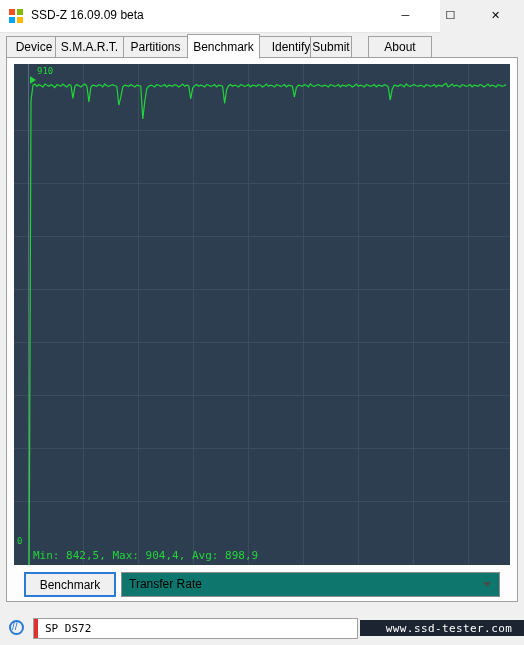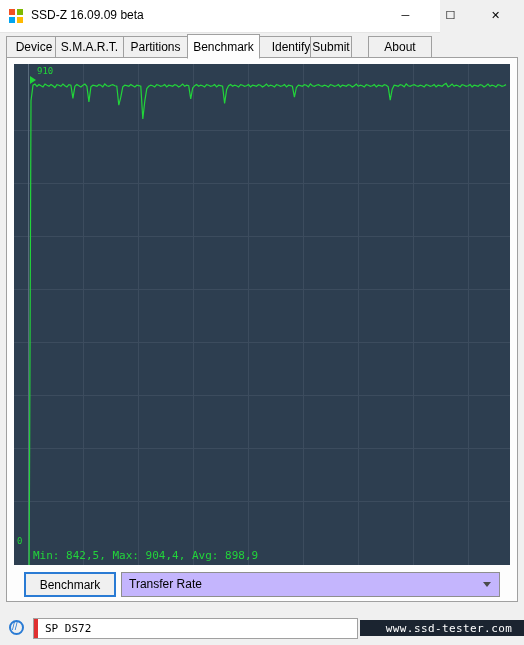--- a/index.html
+++ b/index.html
@@ -185,21 +185,21 @@
     font-size: 12px;
     color: #000;
     display: flex;
     align-items: center;
     justify-content: center;
   }
   .combo {
     position: absolute;
     left: 114px; top: 514px;
     width: 379px; height: 25px;
-    background: #c4b5fd;
+    background: #0f766e;
     border: 1px solid #8e8e8e;
     box-sizing: border-box;
   }
   .combo-text {
     position: absolute;
     left: 7px; top: 4px;
     font-size: 12px;
     color: #000000;
   }
   .combo-arrow {

